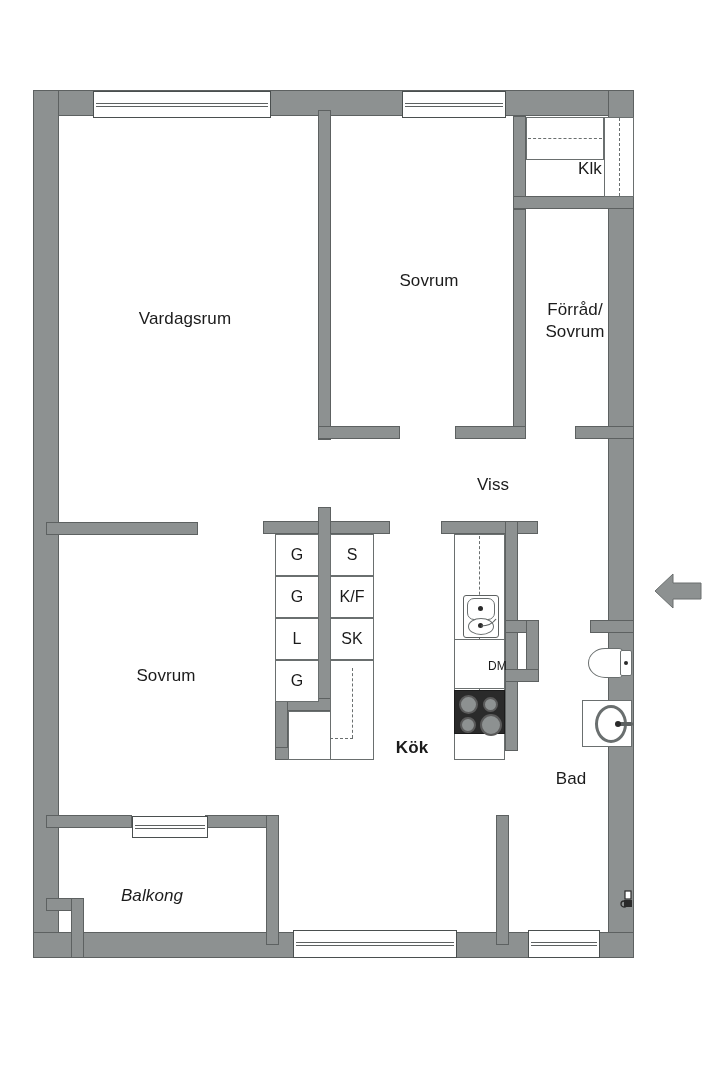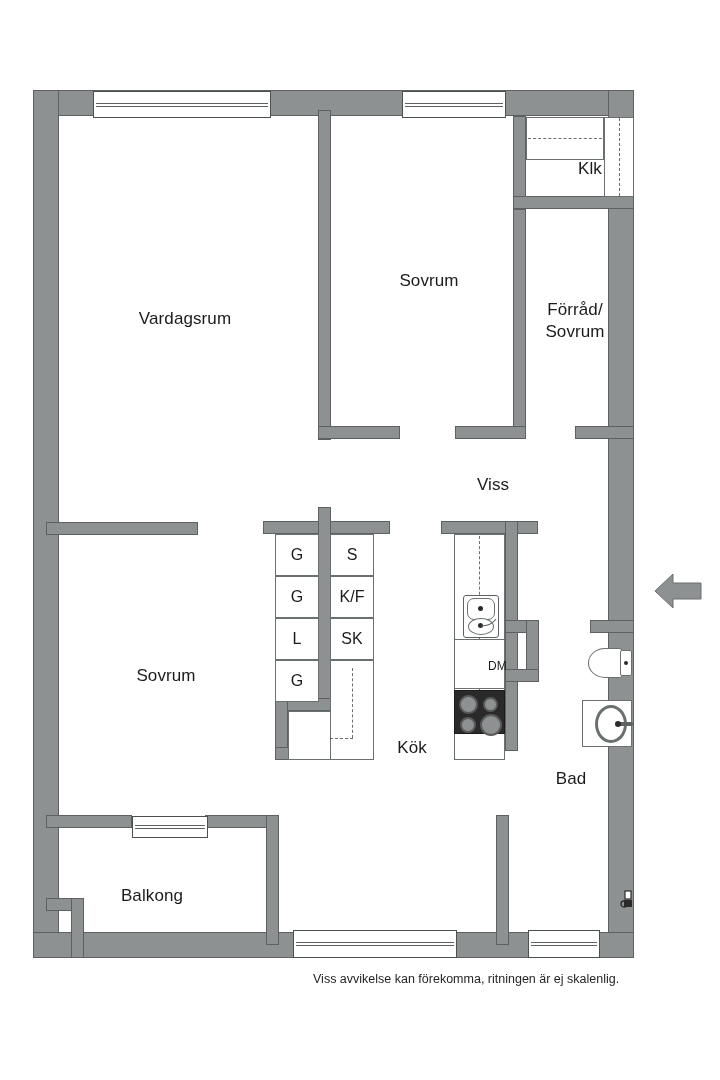--- a/index.html
+++ b/index.html
@@ -258,23 +258,23 @@
   <div class="plainbox" style="left:454px; top:639px; width:51px; height:50px;"></div>
   <div class="label" style="left:454px; top:656px; width:51px; font-size:12px;margin-left:18px;">DM</div>
 
   <div class="stove" style="left:454px; top:690px; width:51px; height:44px;"></div>
   <div class="burner" style="left:459px; top:695px; width:19px; height:19px;"></div>
   <div class="burner" style="left:483px; top:697px; width:15px; height:15px;"></div>
   <div class="burner" style="left:460px; top:717px; width:16px; height:16px;"></div>
   <div class="burner" style="left:480px; top:714px; width:22px; height:22px;"></div>
 
   <div class="label" style="left:120px; top:665px; width:92px;">Sovrum</div>
-  <div class="label" style="left:383px; top:737px; width:58px;">Kök</div>
+  <div class="label" style="left:383px; top:737px; width:58px;font-weight:bold;">Kök</div>
   <div class="label" style="left:542px; top:768px; width:58px;">Bad</div>
-  <div class="label" style="left:108px; top:885px; width:88px;">Balkong</div>
+  <div class="label" style="left:108px; top:885px; width:88px;font-style:italic;">Balkong</div>
 
   <div class="toilet" style="left:588px; top:648px; width:38px; height:30px;"></div>
   <div class="toilet-tank" style="left:620px; top:650px; width:12px; height:26px;"></div>
   <div class="dot" style="left:624px; top:661px; width:4px; height:4px;"></div>
 
   <div class="basin-box" style="left:582px; top:700px; width:50px; height:47px;"></div>
   <div class="basin-oval" style="left:595px; top:705px; width:32px; height:38px;"></div>
   <div class="tap" style="left:617px; top:722px; width:16px; height:4px;"></div>
   <div class="dot" style="left:615px; top:721px; width:6px; height:6px;"></div>
 
@@ -297,15 +297,14 @@
   <div class="wall" style="left:71px; top:898px; width:13px; height:60px;"></div>
 
   <div class="window" style="left:132px; top:816px; width:76px; height:22px;"></div>
 
   <div class="wall" style="left:496px; top:815px; width:13px; height:130px;"></div>
 
   <div class="window" style="left:293px; top:930px; width:164px; height:28px;"></div>
 
   <div class="window" style="left:528px; top:930px; width:72px; height:28px;"></div>
 
-  <div class="caption" style="left:313px; top:972px;">Viss avvikelse kan förekomma, ritningen är ej skalenlig.</div>
 
 </div>
 
 </body></html>

